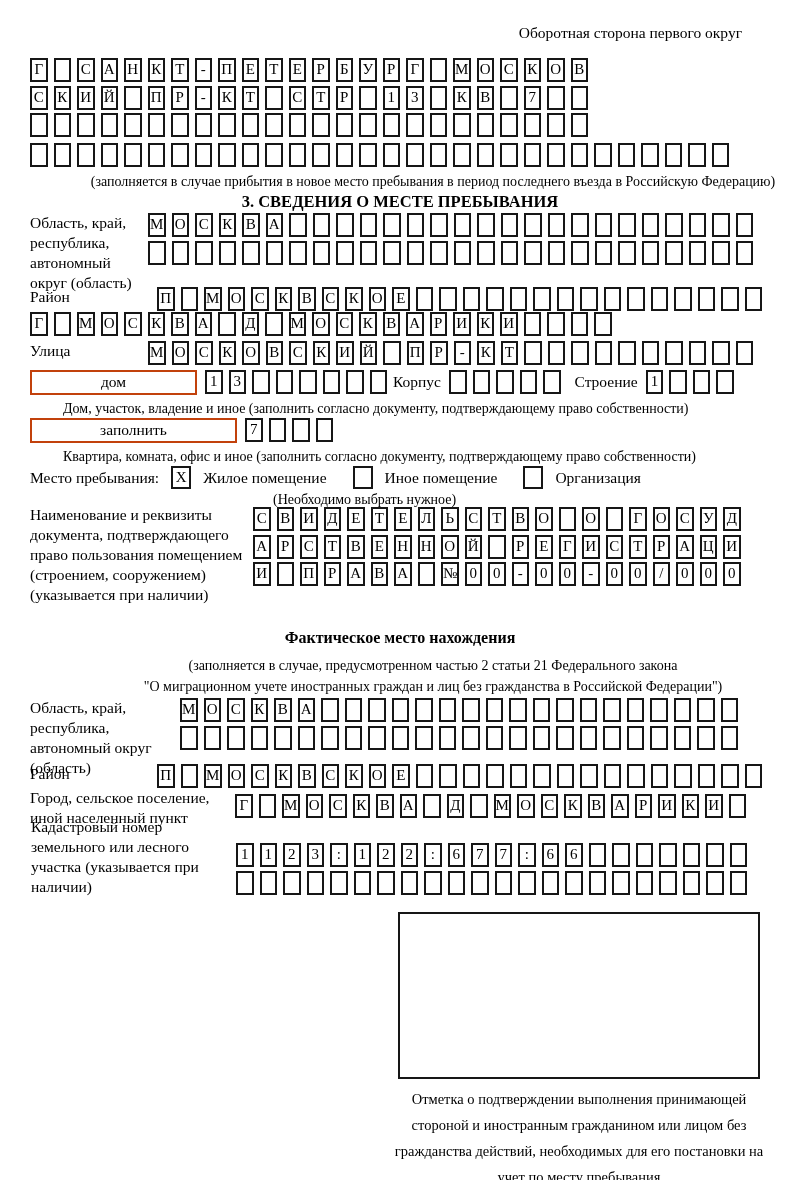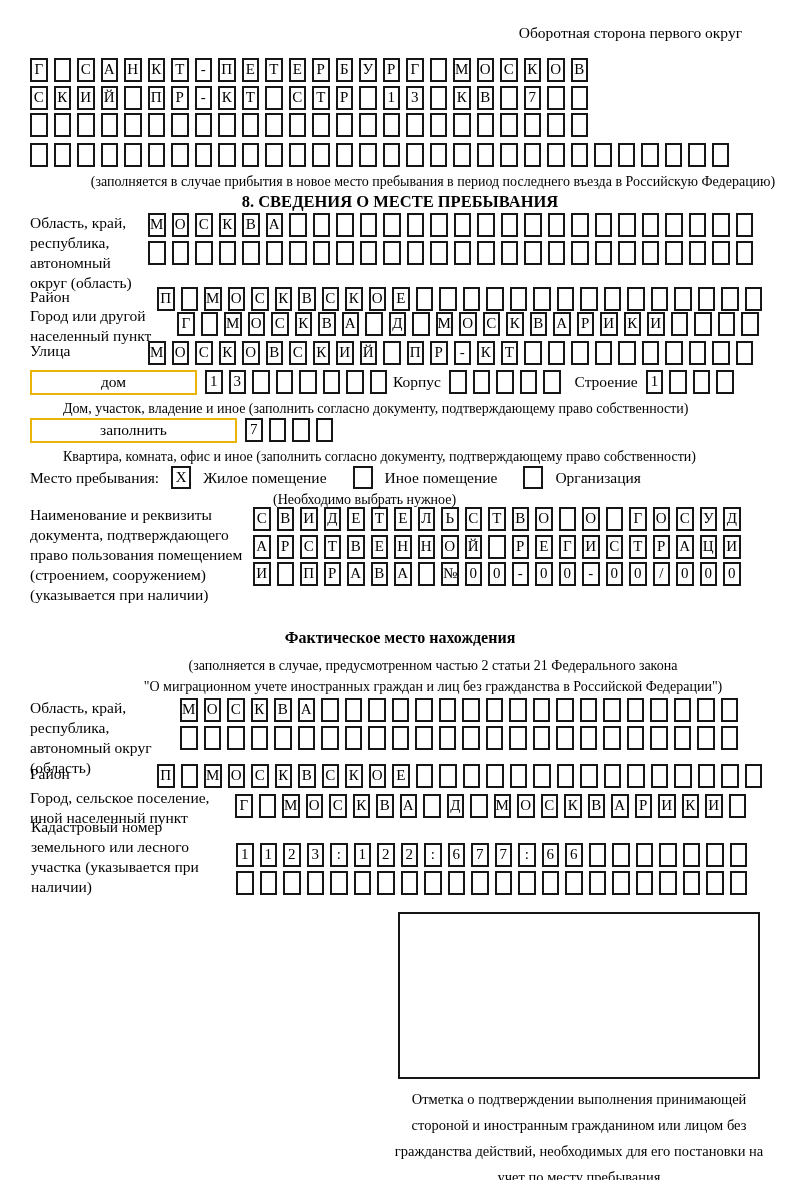--- a/index.html
+++ b/index.html
@@ -18,21 +18,21 @@
   .boxrow.inline{display:inline-block;vertical-align:top;}
   .cell{
     display:inline-block;box-sizing:border-box;width:17.5px;height:24px;
     border:2px solid #161616;margin-right:6px;text-align:center;
     font-size:15px;line-height:19px;vertical-align:top;
   }
   .caption{font-size:14px;line-height:19px;padding-left:33px;}
   .center{text-align:center;}
   .section-title{font-weight:bold;font-size:16.5px;text-align:center;}
   .typebox{
-    display:inline-block;box-sizing:border-box;height:25px;border:2px solid #eab308;
+    display:inline-block;box-sizing:border-box;height:25px;border:2px solid #c2410c;
     text-align:center;font-size:15.5px;line-height:20px;vertical-align:top;
   }
   .tb167{width:167px}.tb207{width:207px}
   .houserow{display:flex;align-items:flex-start;}
   .ml8{margin-left:8px}.mr8{margin-right:8px}
   .mt2{margin-top:2px}.mt6{margin-top:6px}.pt26{padding-top:26px}
   .inline-label{font-size:15.5px;line-height:24px;}
   .checkbox{
     display:inline-block;box-sizing:border-box;width:20px;height:23px;
     border:2px solid #161616;text-align:center;font-size:15px;line-height:18px;
@@ -53,37 +53,36 @@
   <div class="blk field" style="top:58px;left:30px">
     <div class="rows">
       <div class="boxrow"><span class="cell">Г</span><span class="cell"></span><span class="cell">С</span><span class="cell">А</span><span class="cell">Н</span><span class="cell">К</span><span class="cell">Т</span><span class="cell">-</span><span class="cell">П</span><span class="cell">Е</span><span class="cell">Т</span><span class="cell">Е</span><span class="cell">Р</span><span class="cell">Б</span><span class="cell">У</span><span class="cell">Р</span><span class="cell">Г</span><span class="cell"></span><span class="cell">М</span><span class="cell">О</span><span class="cell">С</span><span class="cell">К</span><span class="cell">О</span><span class="cell">В</span></div>
       <div class="boxrow"><span class="cell">С</span><span class="cell">К</span><span class="cell">И</span><span class="cell">Й</span><span class="cell"></span><span class="cell">П</span><span class="cell">Р</span><span class="cell">-</span><span class="cell">К</span><span class="cell">Т</span><span class="cell"></span><span class="cell">С</span><span class="cell">Т</span><span class="cell">Р</span><span class="cell"></span><span class="cell">1</span><span class="cell">3</span><span class="cell"></span><span class="cell">К</span><span class="cell">В</span><span class="cell"></span><span class="cell">7</span><span class="cell"></span><span class="cell"></span></div>
       <div class="boxrow"><span class="cell"></span><span class="cell"></span><span class="cell"></span><span class="cell"></span><span class="cell"></span><span class="cell"></span><span class="cell"></span><span class="cell"></span><span class="cell"></span><span class="cell"></span><span class="cell"></span><span class="cell"></span><span class="cell"></span><span class="cell"></span><span class="cell"></span><span class="cell"></span><span class="cell"></span><span class="cell"></span><span class="cell"></span><span class="cell"></span><span class="cell"></span><span class="cell"></span><span class="cell"></span><span class="cell"></span></div>
     </div>
   </div>
   <div class="blk boxrow" style="top:143px;left:30px"><span class="cell"></span><span class="cell"></span><span class="cell"></span><span class="cell"></span><span class="cell"></span><span class="cell"></span><span class="cell"></span><span class="cell"></span><span class="cell"></span><span class="cell"></span><span class="cell"></span><span class="cell"></span><span class="cell"></span><span class="cell"></span><span class="cell"></span><span class="cell"></span><span class="cell"></span><span class="cell"></span><span class="cell"></span><span class="cell"></span><span class="cell"></span><span class="cell"></span><span class="cell"></span><span class="cell"></span><span class="cell"></span><span class="cell"></span><span class="cell"></span><span class="cell"></span><span class="cell"></span><span class="cell"></span></div>
   <div class="blk caption center" style="top:172px;left:0;width:800px">(заполняется в случае прибытия в новое место пребывания в период последнего въезда в Российскую Федерацию)</div>
 
-  <div class="blk section-title" style="top:192px;left:0;width:800px">8. СВЕДЕНИЯ О МЕСТЕ ПРЕБЫВАНИЯ</div>
+  <div class="blk section-title" style="top:192px;left:0;width:800px">3. СВЕДЕНИЯ О МЕСТЕ ПРЕБЫВАНИЯ</div>
 
   <div class="blk field" style="top:213px;left:30px">
     <div class="label w118">Область, край, республика, автономный округ (область)</div>
     <div class="rows">
       <div class="boxrow"><span class="cell">М</span><span class="cell">О</span><span class="cell">С</span><span class="cell">К</span><span class="cell">В</span><span class="cell">А</span><span class="cell"></span><span class="cell"></span><span class="cell"></span><span class="cell"></span><span class="cell"></span><span class="cell"></span><span class="cell"></span><span class="cell"></span><span class="cell"></span><span class="cell"></span><span class="cell"></span><span class="cell"></span><span class="cell"></span><span class="cell"></span><span class="cell"></span><span class="cell"></span><span class="cell"></span><span class="cell"></span><span class="cell"></span><span class="cell"></span></div>
       <div class="boxrow"><span class="cell"></span><span class="cell"></span><span class="cell"></span><span class="cell"></span><span class="cell"></span><span class="cell"></span><span class="cell"></span><span class="cell"></span><span class="cell"></span><span class="cell"></span><span class="cell"></span><span class="cell"></span><span class="cell"></span><span class="cell"></span><span class="cell"></span><span class="cell"></span><span class="cell"></span><span class="cell"></span><span class="cell"></span><span class="cell"></span><span class="cell"></span><span class="cell"></span><span class="cell"></span><span class="cell"></span><span class="cell"></span><span class="cell"></span></div>
     </div>
   </div>
 
   <div class="blk field" style="top:287px;left:30px">
     <div class="label w127">Район</div>
     <div class="boxrow"><span class="cell">П</span><span class="cell"></span><span class="cell">М</span><span class="cell">О</span><span class="cell">С</span><span class="cell">К</span><span class="cell">В</span><span class="cell">С</span><span class="cell">К</span><span class="cell">О</span><span class="cell">Е</span><span class="cell"></span><span class="cell"></span><span class="cell"></span><span class="cell"></span><span class="cell"></span><span class="cell"></span><span class="cell"></span><span class="cell"></span><span class="cell"></span><span class="cell"></span><span class="cell"></span><span class="cell"></span><span class="cell"></span><span class="cell"></span><span class="cell"></span></div>
   </div>
 
   <div class="blk field" style="top:306px;left:30px">
-    <div class="label w147">Город или другой населенный пункт</div>
     <div class="boxrow mt6"><span class="cell">Г</span><span class="cell"></span><span class="cell">М</span><span class="cell">О</span><span class="cell">С</span><span class="cell">К</span><span class="cell">В</span><span class="cell">А</span><span class="cell"></span><span class="cell">Д</span><span class="cell"></span><span class="cell">М</span><span class="cell">О</span><span class="cell">С</span><span class="cell">К</span><span class="cell">В</span><span class="cell">А</span><span class="cell">Р</span><span class="cell">И</span><span class="cell">К</span><span class="cell">И</span><span class="cell"></span><span class="cell"></span><span class="cell"></span><span class="cell"></span></div>
   </div>
 
   <div class="blk field" style="top:341px;left:30px">
     <div class="label w118">Улица</div>
     <div class="boxrow"><span class="cell">М</span><span class="cell">О</span><span class="cell">С</span><span class="cell">К</span><span class="cell">О</span><span class="cell">В</span><span class="cell">С</span><span class="cell">К</span><span class="cell">И</span><span class="cell">Й</span><span class="cell"></span><span class="cell">П</span><span class="cell">Р</span><span class="cell">-</span><span class="cell">К</span><span class="cell">Т</span><span class="cell"></span><span class="cell"></span><span class="cell"></span><span class="cell"></span><span class="cell"></span><span class="cell"></span><span class="cell"></span><span class="cell"></span><span class="cell"></span><span class="cell"></span></div>
   </div>
 
   <div class="blk houserow" style="top:370px;left:30px">
     <span class="typebox tb167">дом</span>

